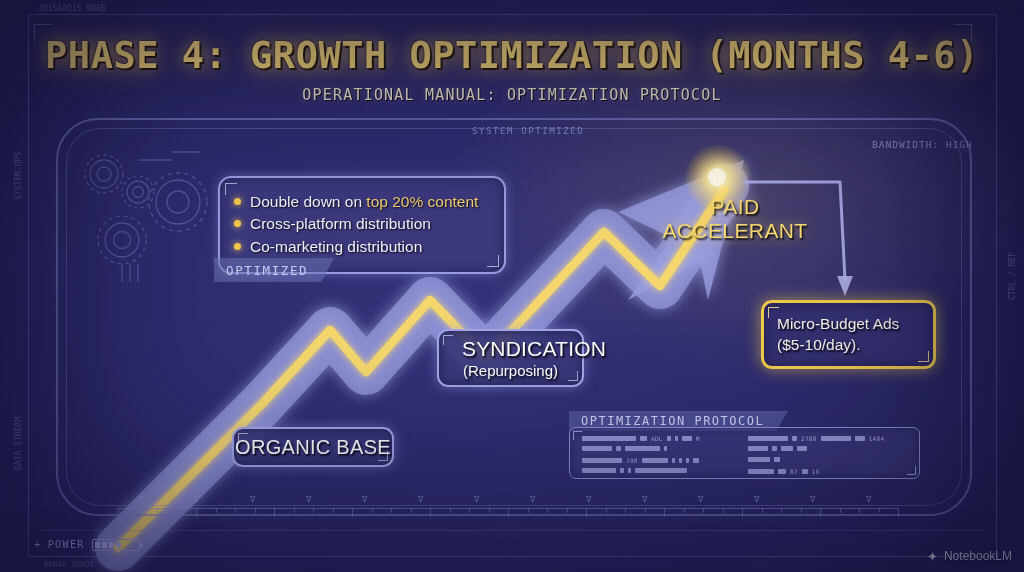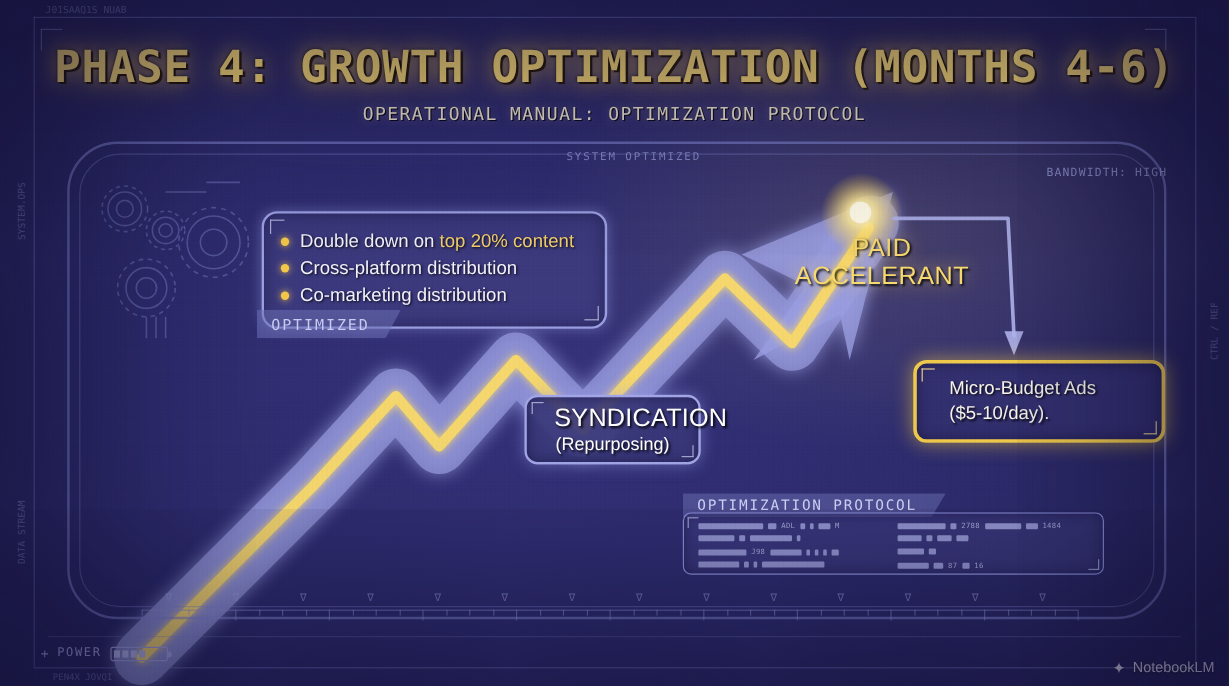--- a/index.html
+++ b/index.html
@@ -145,21 +145,21 @@
 
   
   #paid-accel {
     position:absolute; left:650px; top:195px; width:170px; text-align:center;
     font-size:21px; line-height:1.16; color:#f6d96f; letter-spacing:.4px;
     text-shadow:1.5px 1.5px 2px rgba(0,0,0,.9), 0 0 14px rgba(245,205,90,.7);
   }
 
   
   #gold-callout {
-    position:absolute; left:761px; top:300px; width:210px; padding:11px 27px;
+    position:absolute; left:761px; top:300px; width:175px; padding:11px 13px;
     background:rgba(52,48,112,.93);
     border:3px solid #efc94a; border-radius:11px;
     box-shadow:0 0 16px rgba(240,200,70,.6), inset 0 0 11px rgba(20,16,50,.6);
   }
   #gold-callout::before, #gold-callout::after {
     content:""; position:absolute; width:10px; height:10px;
     border-color:#ffe79a; border-style:solid; opacity:.85;
   }
   #gold-callout::before { left:4px; top:4px; border-width:1px 0 0 1px; }
   #gold-callout::after  { right:4px; bottom:4px; border-width:0 1px 1px 0; }
@@ -347,20 +347,23 @@
       <span>Cross-platform distribution</span>
     </div>
     <div class="bullet-row">
       <span class="dot"></span>
       <span>Co-marketing distribution</span>
     </div>
   </div>
 
   <div class="tab">OPTIMIZED</div>
 
+  <div class="chip" id="chip-organic">
+    <span>ORGANIC BASE</span>
+  </div>
 
   <div class="chip" id="chip-synd">
     <span class="l1">SYNDICATION</span>
     <span class="l2">(Repurposing)</span>
   </div>
 
   <div id="paid-accel">
     <div>PAID</div>
     <div>ACCELERANT</div>
   </div>

